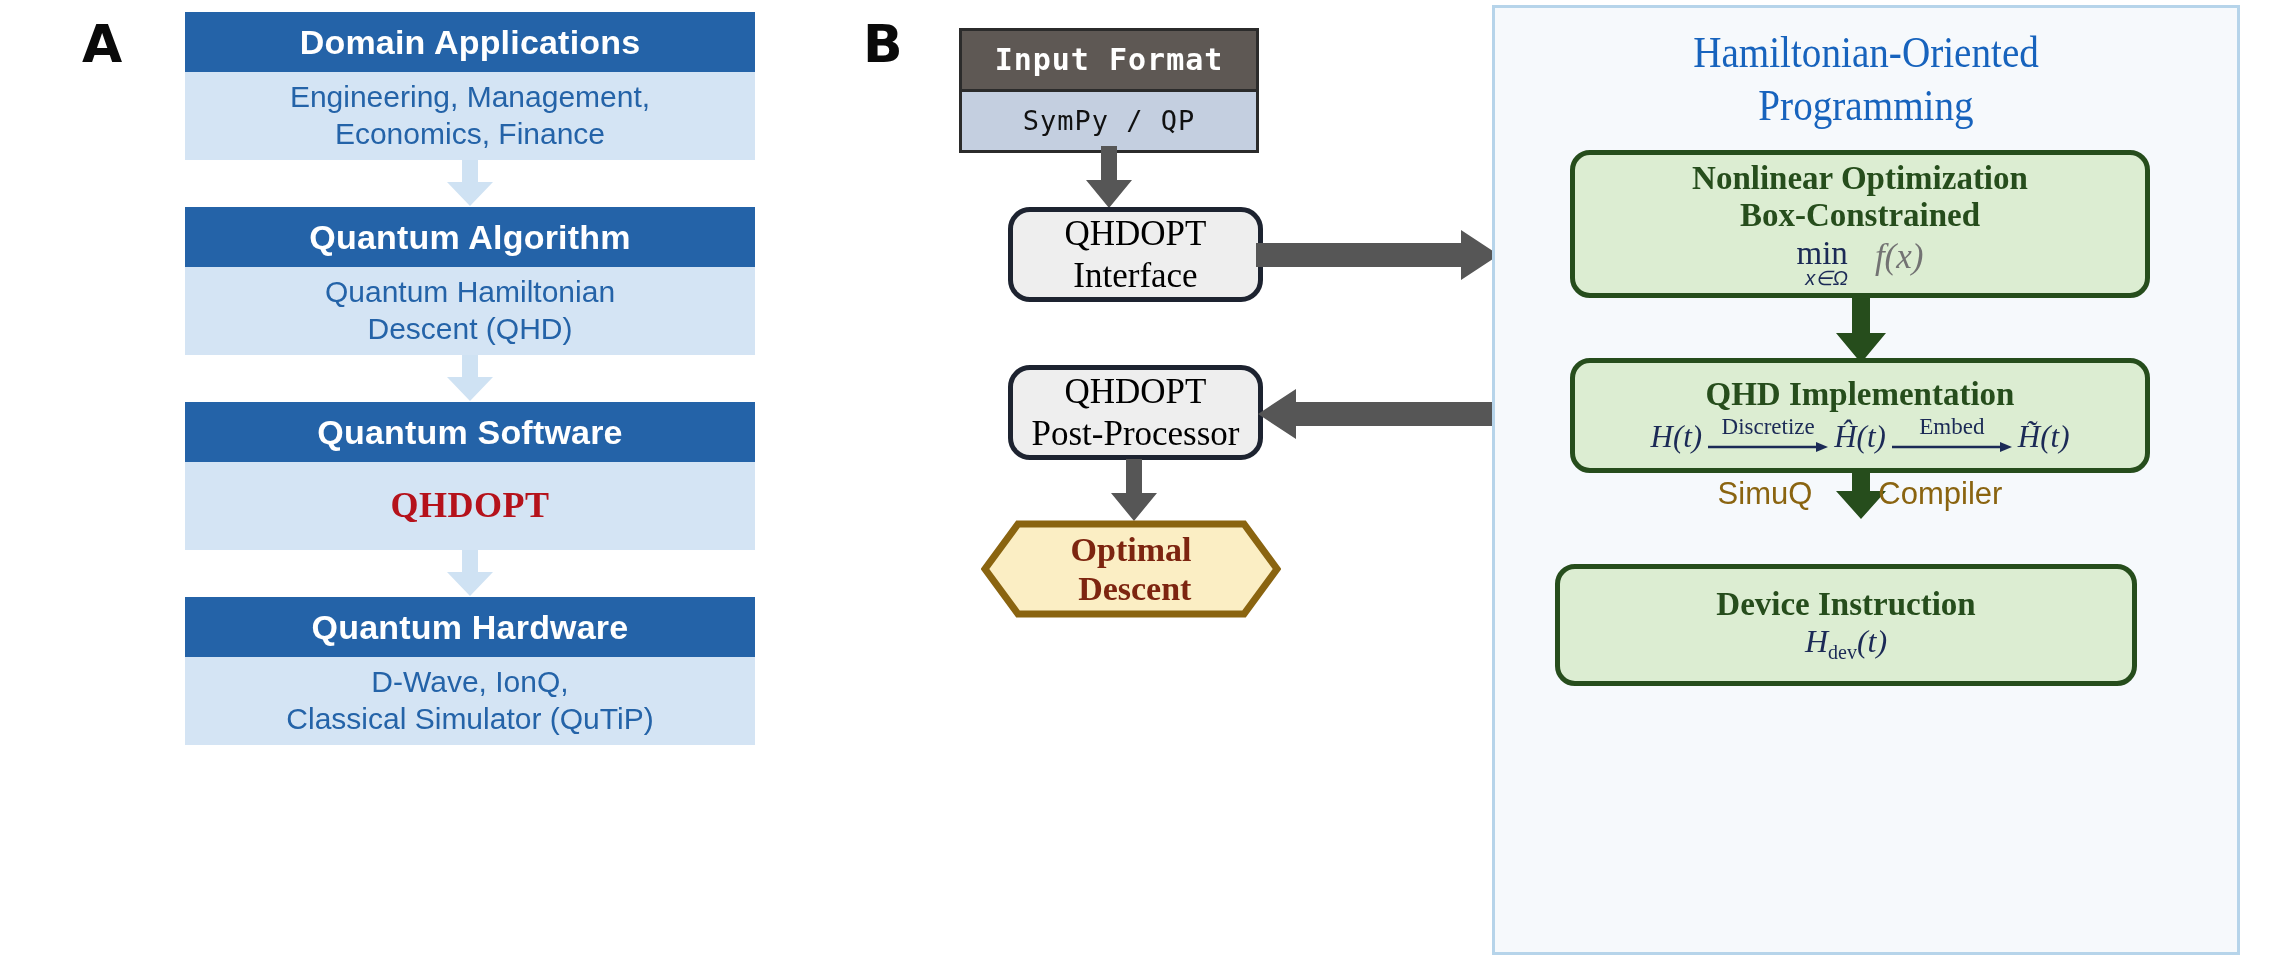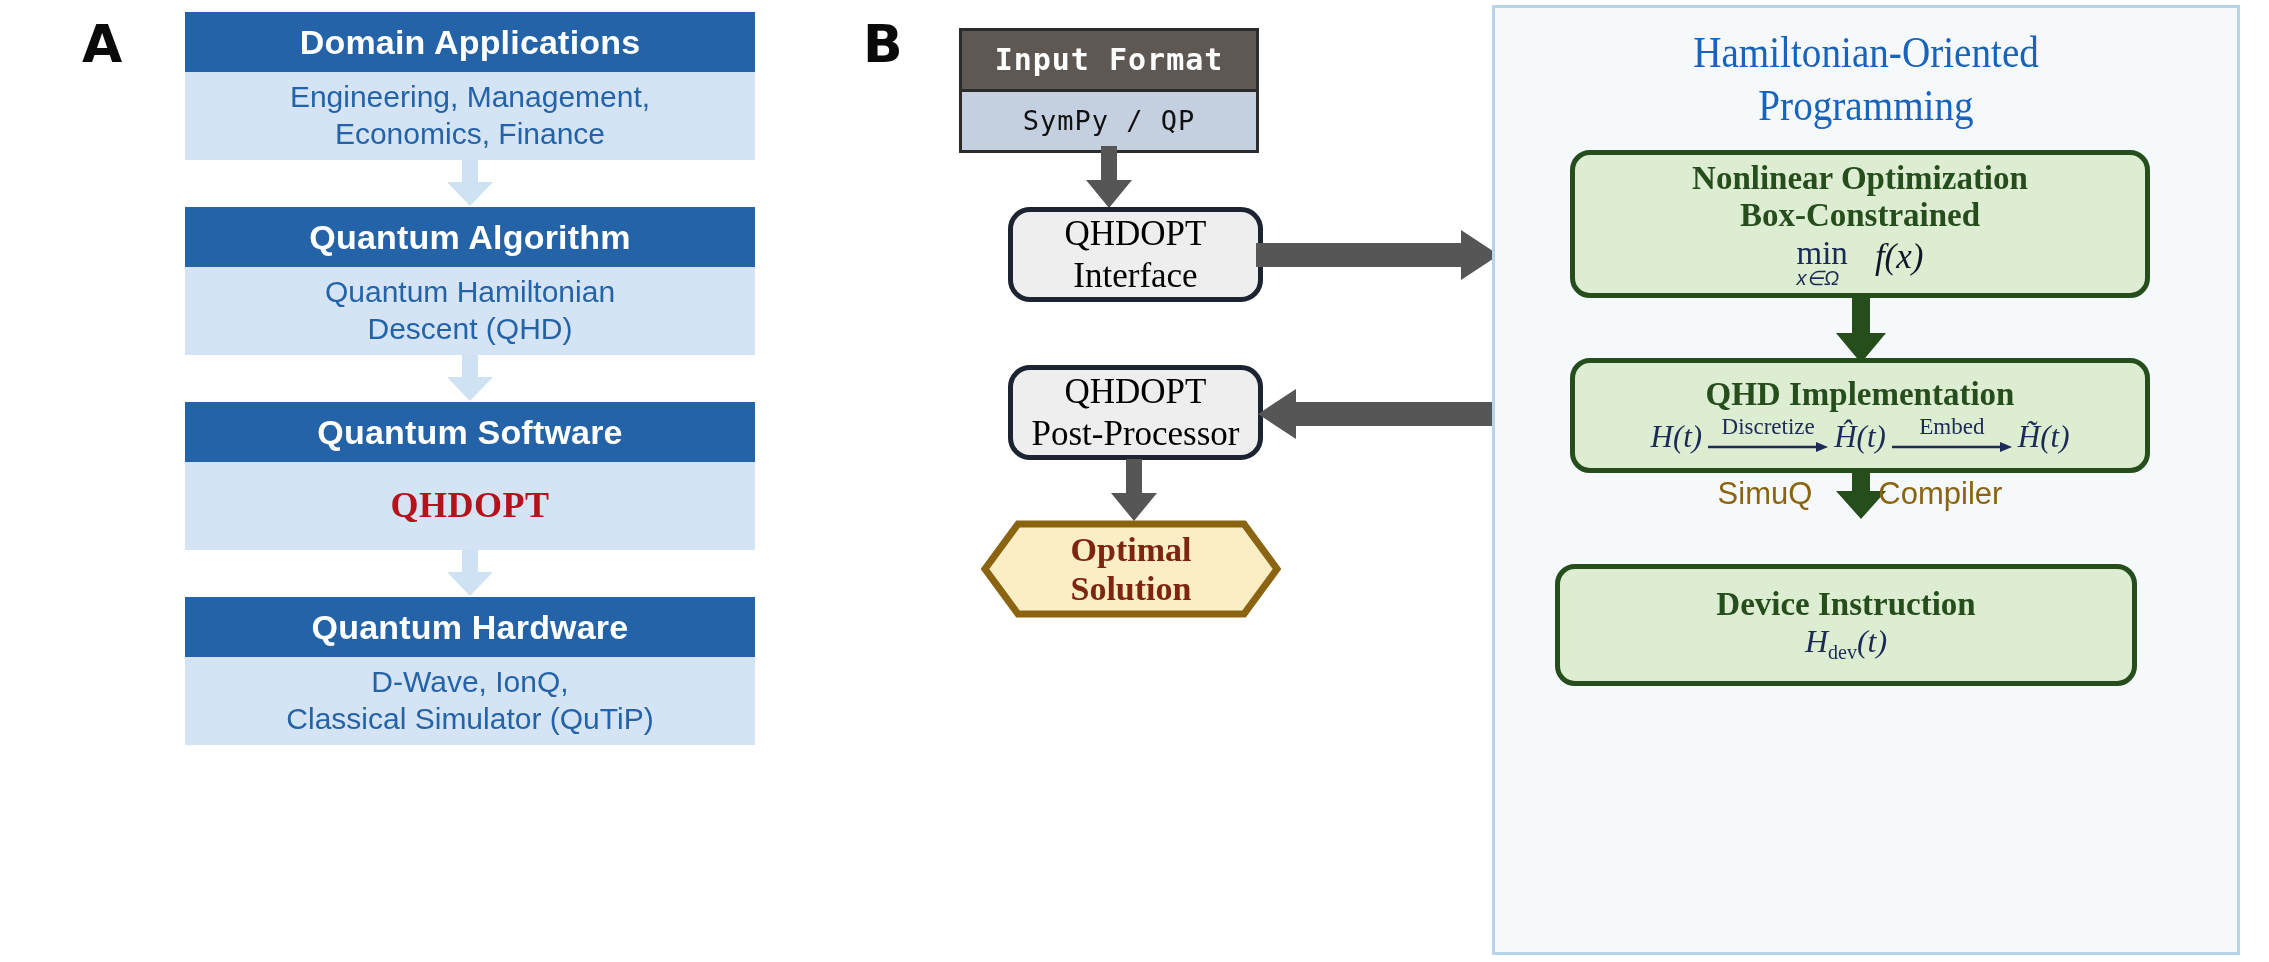--- a/index.html
+++ b/index.html
@@ -102,24 +102,24 @@
     font-family:"Liberation Serif", serif;font-weight:bold;
     color:#264d1c;font-size:33px;line-height:1.12;
   }
 
   #box-bc{left:75px;top:142px;width:580px;height:148px;}
   #box-qhd{left:75px;top:350px;width:580px;height:115px;}
   #box-dev{left:60px;top:508px;width:582px;height:122px;margin-top:48px;}
 
   
   .minstack{display:inline-flex;align-items:flex-start;justify-content:center;margin-top:4px;}
-  .minop{display:inline-flex;flex-direction:column;align-items:flex-start;line-height:1;}
+  .minop{display:inline-flex;flex-direction:column;align-items:flex-end;line-height:1;}
   .minop .op{font-style:normal;font-size:33px;font-family:"Liberation Serif", serif;color:#1b2a56;}
   .minop .sub{font-size:20px;font-style:italic;margin-top:-2px;color:#1b2a56;}
-  .fx{font-style:italic;font-size:35px;margin-left:27px;color:#0f172a;font-family:"Liberation Serif", serif;}
+  .fx{font-style:italic;font-size:35px;margin-left:27px;color:#737373;font-family:"Liberation Serif", serif;}
 
   
   .chain{display:flex;align-items:flex-end;justify-content:center;gap:4px;margin-top:2px;}
   .chain .term{font-family:"Liberation Serif", serif;font-style:italic;font-size:31px;color:#1b2a56;position:relative;}
   .labarrow{display:flex;flex-direction:column;align-items:center;width:124px;}
   .labarrow .lab{font-family:"Liberation Serif", serif;font-style:normal;font-size:23px;color:#1b2a56;line-height:1;margin-bottom:1px;}
   .labarrow .shaft{width:100%;height:16px;}
 
   .hdev{font-family:"Liberation Serif", serif;color:#1b2a56;font-size:32px;font-style:italic;}
   .hdev sub{font-style:normal;font-size:20px;}
@@ -245,21 +245,21 @@
     </svg>
   </div>
 
   <div id="optimal-solution">
     <svg width="300" height="98" viewBox="0 0 300 98" style="position:absolute;inset:0;">
       <polygon points="37,4 263,4 296,49 263,94 37,94 4,49" fill="#fbeec4" stroke="#8a6410" stroke-width="7" stroke-linejoin="miter"></polygon>
     </svg>
     <div class="hex-label">
       <div>
         <div>Optimal</div>
-        <div>Solution</div>
+        <div>Descent</div>
       </div>
     </div>
   </div>
 </div>
 
 <div id="hop-panel">
 
   <div id="hop-title">
     <div>Hamiltonian-Oriented</div>
     <div>Programming</div>

